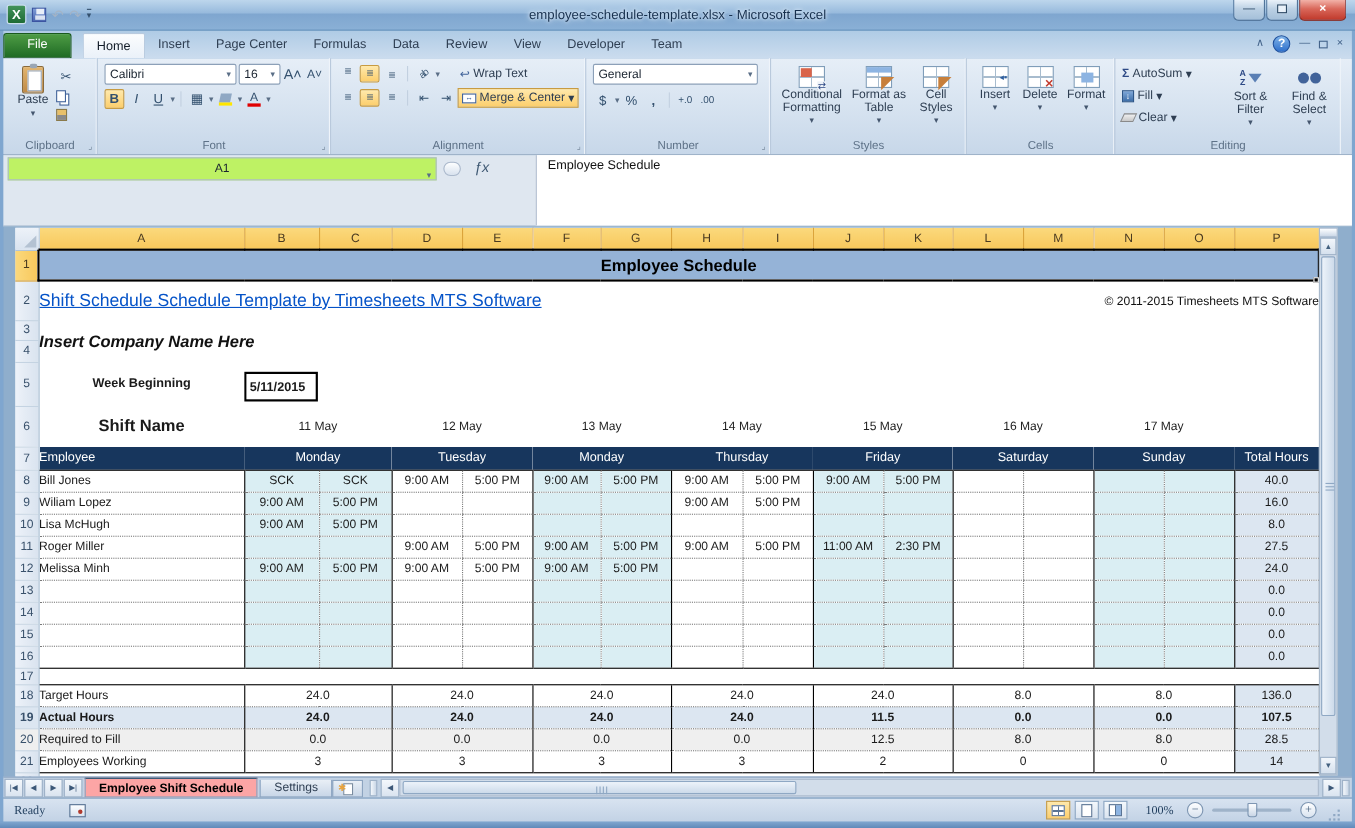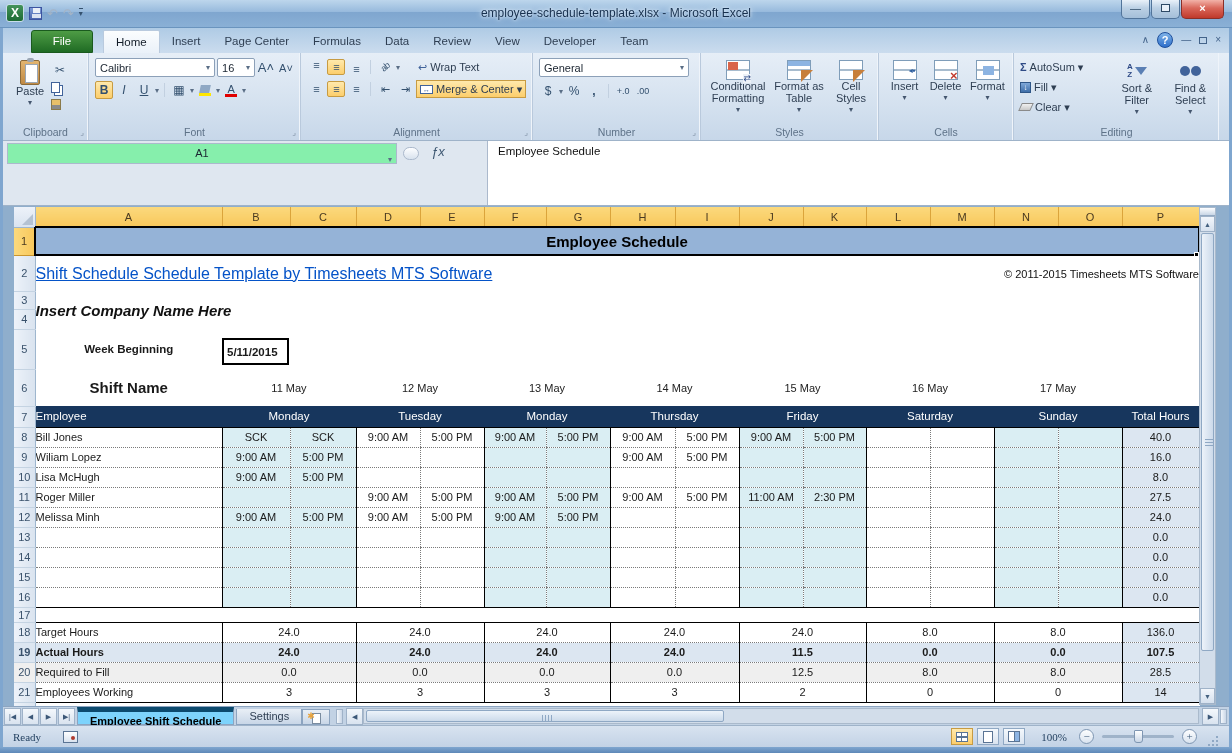--- a/index.html
+++ b/index.html
@@ -23,21 +23,21 @@
   .winbtns { position:absolute; right:8px; top:0; display:flex; }
   .wbtn { width:29px; height:19px; border:1px solid #51749A; border-top:none; border-radius:0 0 5px 5px;
     background:linear-gradient(#E9F1F9,#BBD0E4 45%,#A4BFD9); color:#2E4A66; text-align:center; line-height:17px;
     font-size:11px; margin-left:1px; }
   .wbtn .resticon { display:inline-block; width:9px; height:8px; border:1px solid #2E4A66; background:#E9F1F9; margin-top:4px; }
   .wbtn.close { width:43px; background:linear-gradient(#F2B2A8,#D9675A 45%,#C0392B); color:#fff;
     font-weight:bold; border-color:#8A2F28; }
 
   
   .tabrow { position:absolute; left:3px; top:28px; width:1226px; height:25px;
-    background:linear-gradient(#AFCBE5,#CBDCEE); display:flex; align-items:flex-end;padding-left:28px; }
+    background:linear-gradient(#AFCBE5,#CBDCEE); display:flex; align-items:flex-end; }
   .file-tab { width:62px; height:23px; margin-right:10px; border-radius:3px 3px 0 0;
     background:linear-gradient(#4E9C45,#1F6B24); border:1px solid #1A5A1E; color:#fff; text-align:center;
     line-height:21px; font-size:11.5px; }
   .rtab { padding:0 12px; height:23px; line-height:22px; font-size:11.5px; color:#2E3E52; }
   .rtab.active { background:linear-gradient(#FBFDFE,#EAF1F9); border:1px solid #B9CADE; border-bottom:none;
     border-radius:2px 2px 0 0; color:#121C28; }
   .tabrow-right { margin-left:auto; display:flex; gap:8px; align-items:center; padding:0 8px 5px 0; }
   .mini-ic { font-size:10px; color:#43638A; line-height:12px; }
   .help-ic { width:16px; height:16px; border-radius:50%; background:linear-gradient(#7FB3E8,#2E6FCB);
     border:1px solid #1D4F9C; color:#fff; font-weight:bold; font-size:11px; text-align:center; line-height:14px; }
@@ -88,21 +88,21 @@
   .eraser-ic { display:inline-block; width:12px; height:8px; background:linear-gradient(#F0F0F0,#C8C8C8);
     border:1px solid #8A8A8A; transform:skewX(-25deg); }
   .az-ic { display:inline-block; font-size:8px; font-weight:bold; color:#2E4A86; line-height:8px; text-align:center; }
   .funnel { display:inline-block; width:0; height:0; border-left:6px solid transparent; border-right:6px solid transparent;
     border-top:8px solid #5A7FB4; }
   .binoc { display:inline-block; width:10px; height:10px; border-radius:50%; background:#41639A;
     box-shadow:11px 0 0 #41639A; margin-right:11px; }
 
   
   .fbar { position:absolute; left:3px; top:141px; width:1226px; height:65px; background:#DFE7F0; border-bottom:1px solid #9FB3C9; }
-  .namebox { position:absolute; left:4px; top:2px; width:390px; height:21px; background:#86efac; border:1px solid #ABB9CC;
+  .namebox { position:absolute; left:4px; top:2px; width:390px; height:21px; background:#bef264; border:1px solid #ABB9CC;
     font-size:11px; color:#1A2430; text-align:center; line-height:19px; }
   .namebox .dd { position:absolute; right:4px; top:6px; font-size:8px; color:#5A6E86; }
   .nb-pill { position:absolute; left:400px; top:6px; width:16px; height:13px; border-radius:7px;
     background:linear-gradient(#FDFEFF,#D8E2EE); border:1px solid #ABB9CC; }
   .fx { position:absolute; left:428px; top:3px; font-size:13px; font-style:italic; color:#3E5872; }
   .fcontent { position:absolute; left:484px; top:0; width:742px; height:64px; background:#fff; border-left:1px solid #ABB9CC;
     font-size:11.5px; color:#111; padding:4px 0 0 10px; }
 
   
   .sheetwrap { position:absolute; left:3px; top:206px; width:1226px; height:500px; background:#8FAECC; overflow:hidden; }
@@ -153,21 +153,21 @@
   .vthumb { height:418px; margin:1px; background:linear-gradient(90deg,#EDF3FA,#CCDAEA); border:1px solid #8FA8C4; border-radius:2px; position:relative; }
   .vthumb::after { content:""; position:absolute; left:3px; top:50%; width:8px; height:1px; background:#8FA8C4;
     box-shadow:0 3px 0 #8FA8C4, 0 -3px 0 #8FA8C4; }
 
   
   .tabbar { position:absolute; left:3px; top:706px; width:1226px; height:19px; background:#C2D2E4;
     display:flex; align-items:stretch; border-top:1px solid #8CA4C0; }
   .navb { width:17px; height:17px; margin:1px 0 0 1px; background:linear-gradient(#F4F8FC,#D9E3EF);
     border:1px solid #9FB2C8; font-size:7px; color:#3C5878; text-align:center; line-height:15px; }
   .stab { padding:0 12px; font-size:11px; line-height:18px; border:1px solid #8CA4C0; border-top:none; margin-left:2px; }
-  .stab.active { background:#7dd3fc; font-weight:bold; color:#000; border-top:5px solid #0c4a6e; margin-top:0; }
+  .stab.active { background:#fca5a5; font-weight:bold; color:#000; border-top:1px solid #0c4a6e; margin-top:0; }
   .stab.inactive { background:linear-gradient(#E9EFF6,#C8D6E7); color:#2E3E52; margin-top:2px; line-height:15px; }
   .instab { width:28px; margin-top:2px; background:linear-gradient(#E9EFF6,#C8D6E7); border:1px solid #8CA4C0;
     text-align:center; position:relative; }
   .instab .pg { display:inline-block; width:9px; height:11px; border:1px solid #7A8CA0; background:#fff; margin-top:2px; }
   .instab .star { position:absolute; left:4px; top:1px; color:#E8A33D; font-size:9px; }
   .tsplit { width:7px; margin:2px 2px 1px 6px; background:linear-gradient(90deg,#F4F8FC,#C9D6E6); border:1px solid #9FB2C8; }
   .hscroll { flex:1; display:flex; margin:1px 2px 1px 0; }
   .htrack { flex:1; background:#D2DDEA; border:1px solid #AABACC; position:relative; }
   .hthumb { position:absolute; left:2px; top:1px; bottom:1px; width:358px;
     background:linear-gradient(#EDF3FA,#CCDAEA); border:1px solid #8FA8C4; border-radius:2px; }

